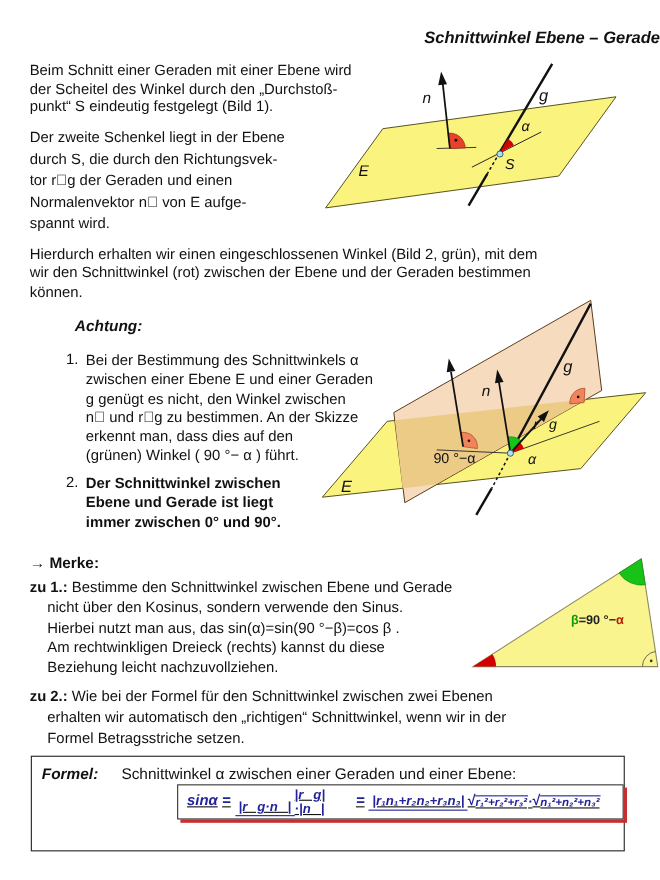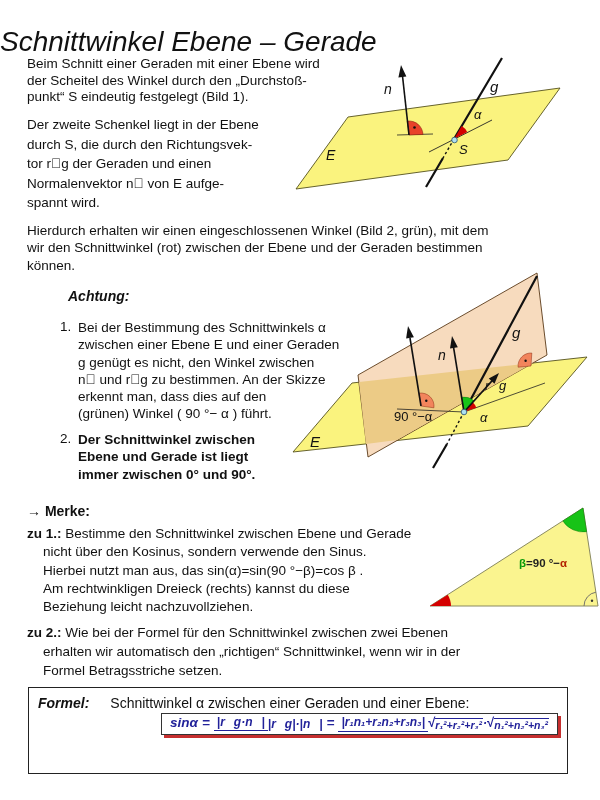--- a/index.html
+++ b/index.html
@@ -1,19 +1,19 @@
 <!DOCTYPE html>
 <html><head>
 <meta charset="utf-8">
 <style>
   html,body{margin:0;padding:0;background:#e8e8e8;}
   .page{position:relative;width:600px;height:800px;background:#ffffff;overflow:hidden;
         font-family:"Liberation Sans",sans-serif;color:#111;}
   .abs{position:absolute;}
-  .title{left:0;right:0;top:26px;text-align:left;font-size:28px;font-weight:normal;font-style:italic;}
+  .title{left:0;right:0;top:26px;text-align:right;font-size:15px;font-weight:bold;font-style:italic;}
   .body-text{font-size:13.5px;white-space:pre-line;}
   .p1{left:27px;top:56px;line-height:16.5px;width:345px;}
   .p2{left:27px;top:115px;line-height:19.5px;width:300px;}
   .p3{left:27px;top:222px;line-height:17.3px;width:540px;}
   .achtung{left:27px;top:288px;font-size:14px;font-weight:bold;font-style:italic;margin-left:41px;}
   .item-num{font-size:13.5px;}
   .i1n{left:60px;top:319px;}
   .i1t{left:78px;top:319px;line-height:17.3px;width:300px;}
   .i2n{left:60px;top:431px;}
   .i2t{left:78px;top:431px;line-height:17.3px;width:260px;font-weight:bold;}
@@ -21,21 +21,21 @@
   .merke b{}
   .zu{font-size:13.5px;padding-left:16px;text-indent:-16px;}
   .zu .lbl{font-weight:bold;}
   .zu .txt{white-space:pre-line;}
   .zu1{left:27px;top:525px;line-height:18.3px;width:440px;}
   .zu2{left:27px;top:623px;line-height:19px;width:540px;}
   .formel-box{left:28px;top:687px;width:538px;height:85px;border:1.5px solid #222;}
   .formel-caption{position:absolute;left:9px;top:7px;font-size:14px;}
   .formel-caption .lbl{font-weight:bold;font-style:italic;margin-right:21px;}
   .formula-wrap{position:absolute;left:132px;top:25px;border:1.2px solid #333;background:#fff;
-                box-shadow:3px 3px 0 #c62f2f;padding:1px 8px 2px 8px;}
+                box-shadow:3px 3px 0 #c62f2f;padding:1px 20px 2px 8px;text-decoration:underline;}
   .formula{display:flex;align-items:center;gap:4px;font-size:13.5px;color:#22229a;
            font-weight:bold;font-style:italic;line-height:1.1;}
   .frac{display:inline-flex;flex-direction:row;align-items:flex-end;}
   .frac .num{border-bottom:1.2px solid #22229a;padding:0 3px 1px 3px;font-size:12px;}
   .frac .den{padding-top:1px;font-size:12px;display:flex;align-items:flex-start;}
   .sqrt{display:inline-flex;align-items:flex-start;}
   .sqrt .sign{font-size:13px;font-style:normal;}
   .radicand{border-top:1.1px solid #22229a;font-size:10.5px;padding:1px 1px 0 0;margin-top:2px;}
   .dot{align-self:center;}
   svg text{font-family:"Liberation Sans",sans-serif;}

